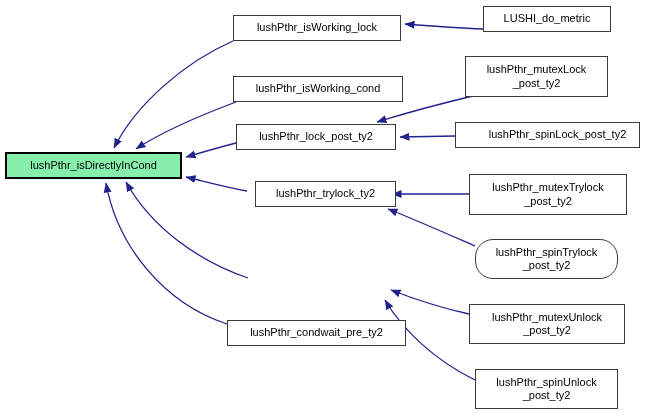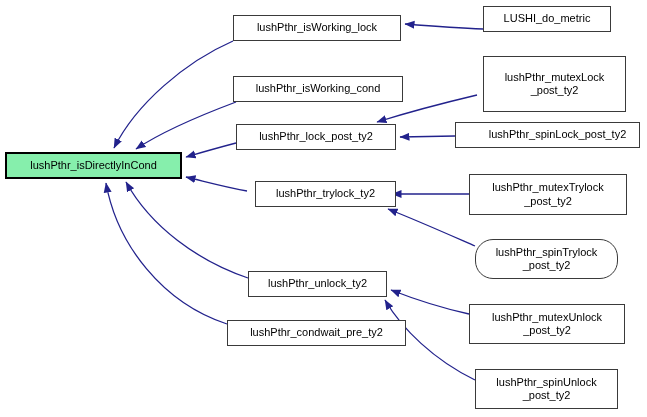--- a/index.html
+++ b/index.html
@@ -72,27 +72,26 @@
   <div class="node focus" style="left:5px; top:152px; width:177px; height:27px;">lushPthr_isDirectlyInCond</div>
 
   <div class="node" style="left:233px; top:15px; width:168px; height:26px;">lushPthr_isWorking_lock</div>
 
   <div class="node" style="left:233px; top:76px; width:170px; height:26px;">lushPthr_isWorking_cond</div>
 
   <div class="node" style="left:236px; top:124px; width:160px; height:26px;">lushPthr_lock_post_ty2</div>
 
   <div class="node" style="left:247px; top:181px; width:141px; height:26px;margin-left:8px;">lushPthr_trylock_ty2</div>
 
-  <div class="node" style="left:248px; top:271px; width:139px; height:26px;">lushPthr_unlock_ty2</div>
 
   <div class="node" style="left:227px; top:320px; width:179px; height:26px;">lushPthr_condwait_pre_ty2</div>
 
   <div class="node" style="left:483px; top:6px; width:128px; height:26px;">LUSHI_do_metric</div>
 
-  <div class="node" style="left:483px; top:56px; width:143px; height:56px;">lushPthr_mutexLock
+  <div class="node" style="left:465px; top:56px; width:143px; height:41px;">lushPthr_mutexLock
 _post_ty2</div>
 
   <div class="node" style="left:455px; top:122px; width:185px; height:26px;padding-left:20px;">lushPthr_spinLock_post_ty2</div>
 
   <div class="node" style="left:469px; top:174px; width:158px; height:41px;">lushPthr_mutexTrylock
 _post_ty2</div>
 
   <div class="node" style="left:475px; top:239px; width:143px; height:40px;border-radius:18px;">lushPthr_spinTrylock
 _post_ty2</div>
 

